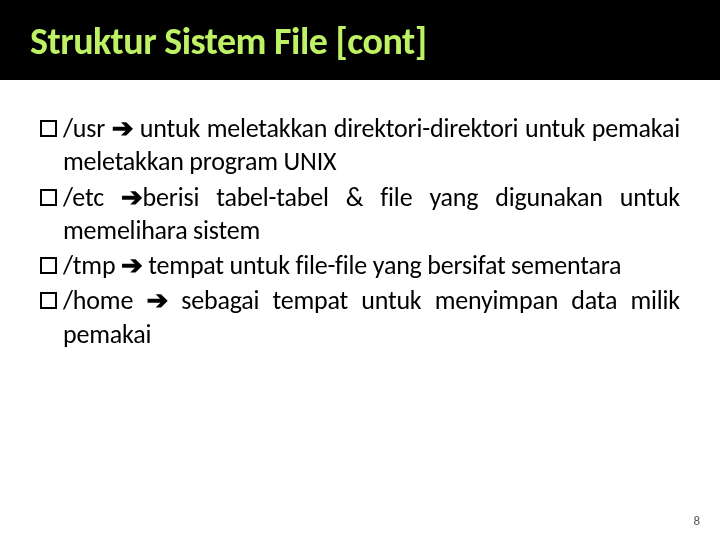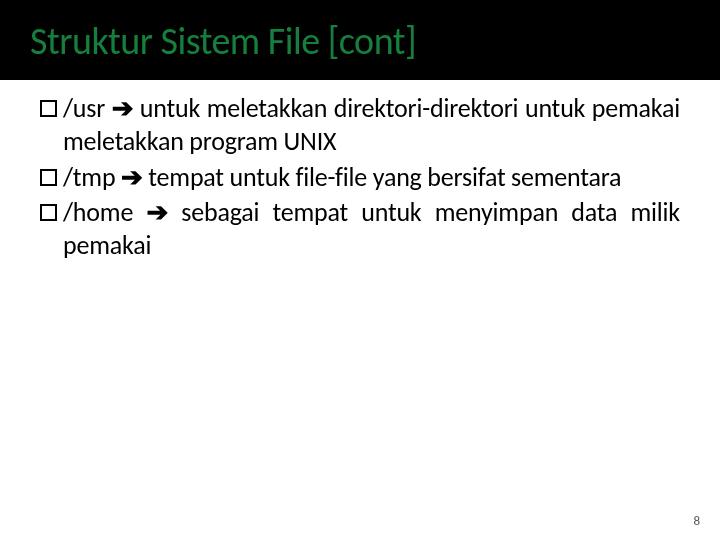--- a/index.html
+++ b/index.html
@@ -9,27 +9,27 @@
     background: #fff;
     font-family: "Calibri", "Segoe UI", sans-serif;
     overflow: hidden;
     position: relative;
   }
   .title-bar {
     background: #000;
     padding: 18px 30px 16px 30px;
   }
   .title-bar h1 {
-    color: #15803d;
+    color: #bef264;
     font-size: 38px;
-    font-weight: 400;
+    font-weight: 700;
     letter-spacing: -0.5px;
   }
   .content {
-    padding: 12px 40px 0 40px;
+    padding: 32px 40px 0 40px;
   }
   .bullet-item {
     display: flex;
     align-items: flex-start;
     margin-bottom: 2px;
   }
   .bullet-glyph {
     flex: 0 0 auto;
     width: 17px;
     height: 17px;
@@ -71,20 +71,27 @@
   <div class="bullet-item">
     <span class="bullet-glyph"></span>
     <span class="bullet-text">
       <span class="path">/usr</span>
       <span class="arrow">➔</span><span> untuk meletakkan direktori-direktori untuk pemakai meletakkan program UNIX</span>
     </span>
   </div>
 
 
 
+  <div class="bullet-item">
+    <span class="bullet-glyph"></span>
+    <span class="bullet-text">
+      <span class="path">/etc</span>
+      <span class="arrow">➔</span><span>berisi tabel-tabel &amp; file yang digunakan untuk memelihara sistem</span>
+    </span>
+  </div>
 
   <div class="bullet-item">
     <span class="bullet-glyph"></span>
     <span class="bullet-text">
       <span class="path">/tmp</span>
       <span class="arrow">➔</span><span> tempat untuk file-file yang bersifat sementara</span>
     </span>
   </div>
 
   <div class="bullet-item">

